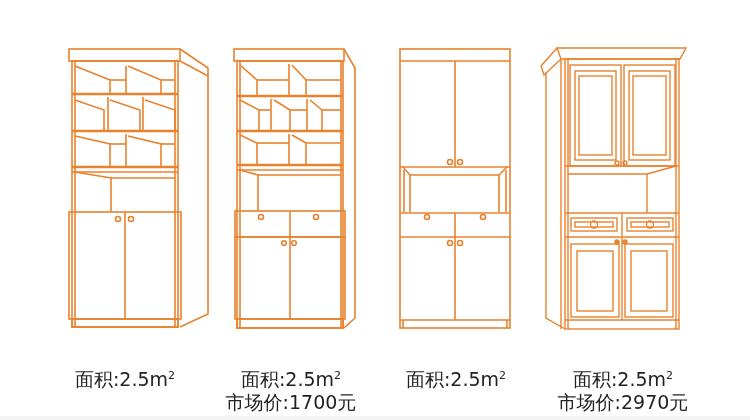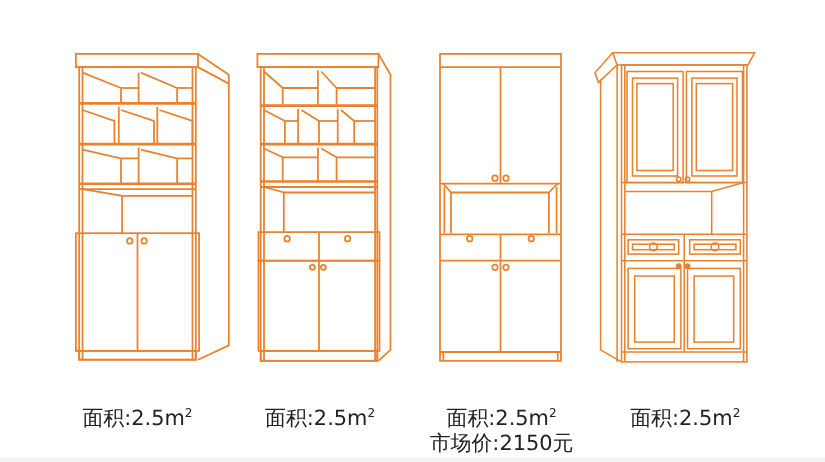--- a/index.html
+++ b/index.html
@@ -179,23 +179,24 @@
     <rect x="625" y="244" width="48" height="73"></rect>
     <rect x="631" y="251" width="36" height="60"></rect>
     <line x1="565" y1="320" x2="679" y2="320"></line>
   </svg>
 
   <div class="caption" style="left:50px;top:364px;width:150px;">
     <span class="area"><span>面积:2.5m</span><sup>2</sup></span>
   </div>
   <div class="caption" style="left:216px;top:364px;width:150px;">
     <span class="area"><span>面积:2.5m</span><sup>2</sup></span>
+    <span class="price">市场价:1700元</span>
   </div>
   <div class="caption" style="left:381px;top:364px;width:150px;">
     <span class="area"><span>面积:2.5m</span><sup>2</sup></span>
-    <span class="price">市场价:2150元</span>
   </div>
   <div class="caption" style="left:548px;top:364px;width:150px;">
     <span class="area"><span>面积:2.5m</span><sup>2</sup></span>
+    <span class="price">市场价:2970元</span>
   </div>
 
   <div class="bottom-strip"></div>
 </div>
 
 </body></html>

